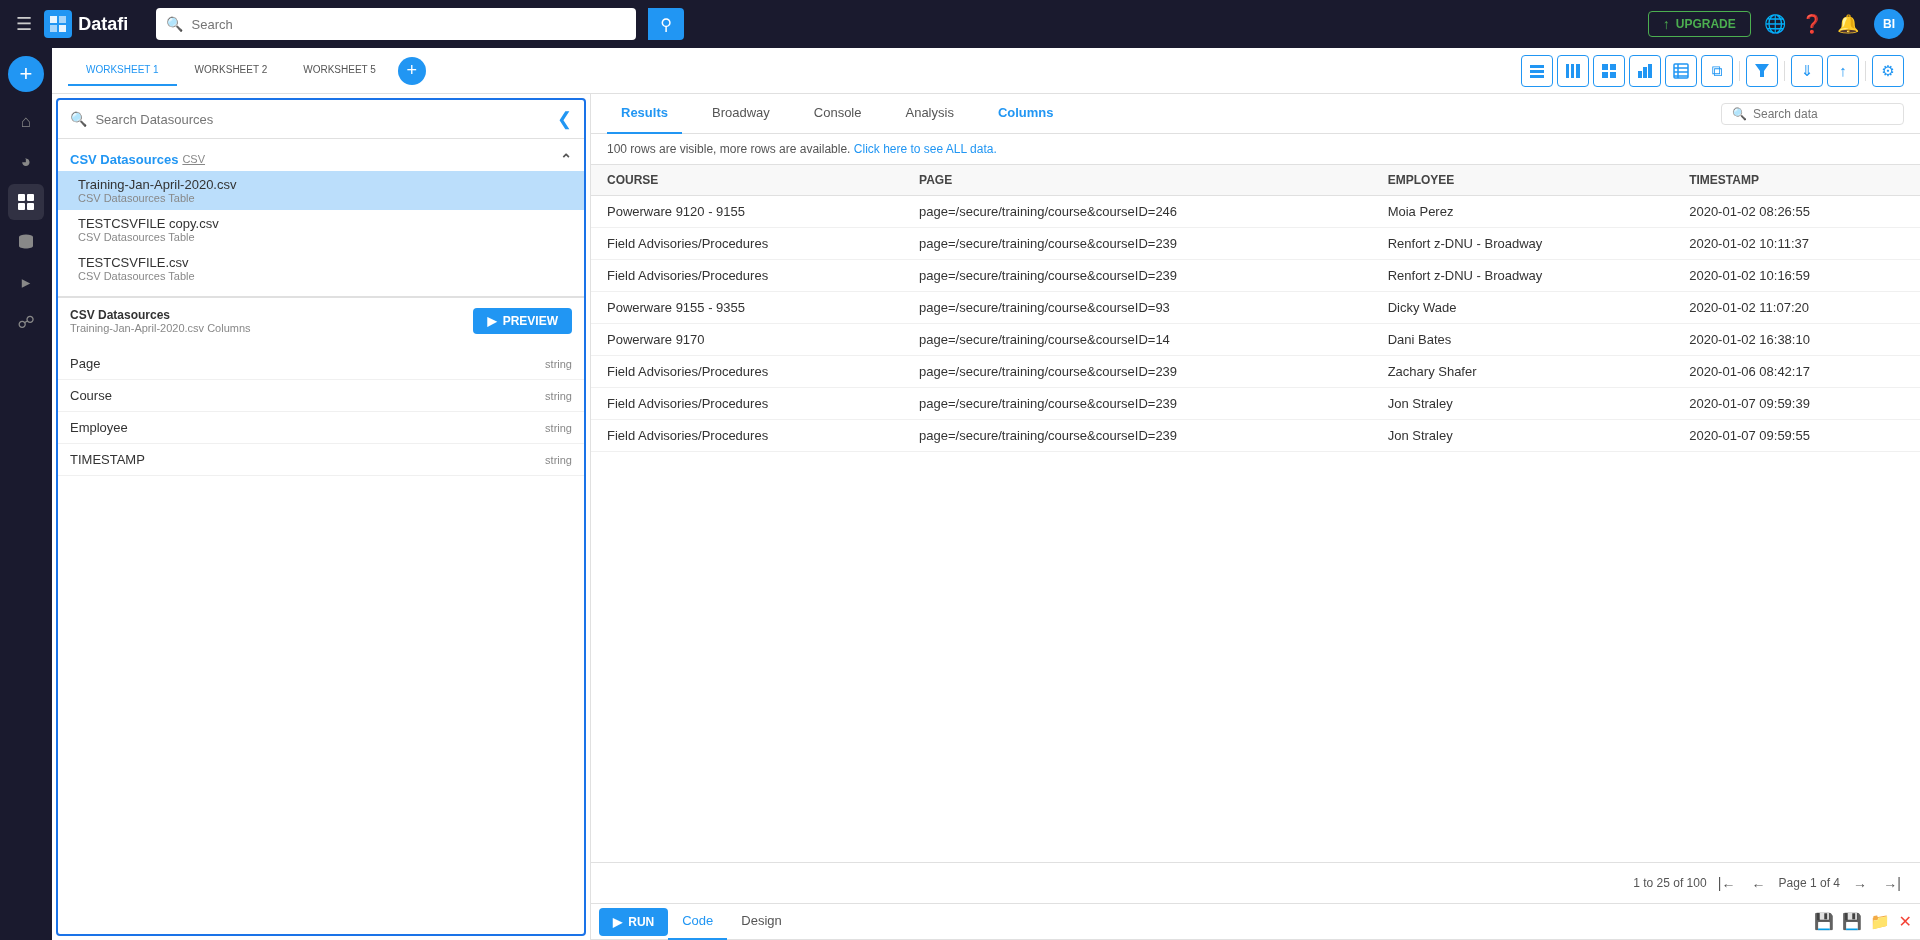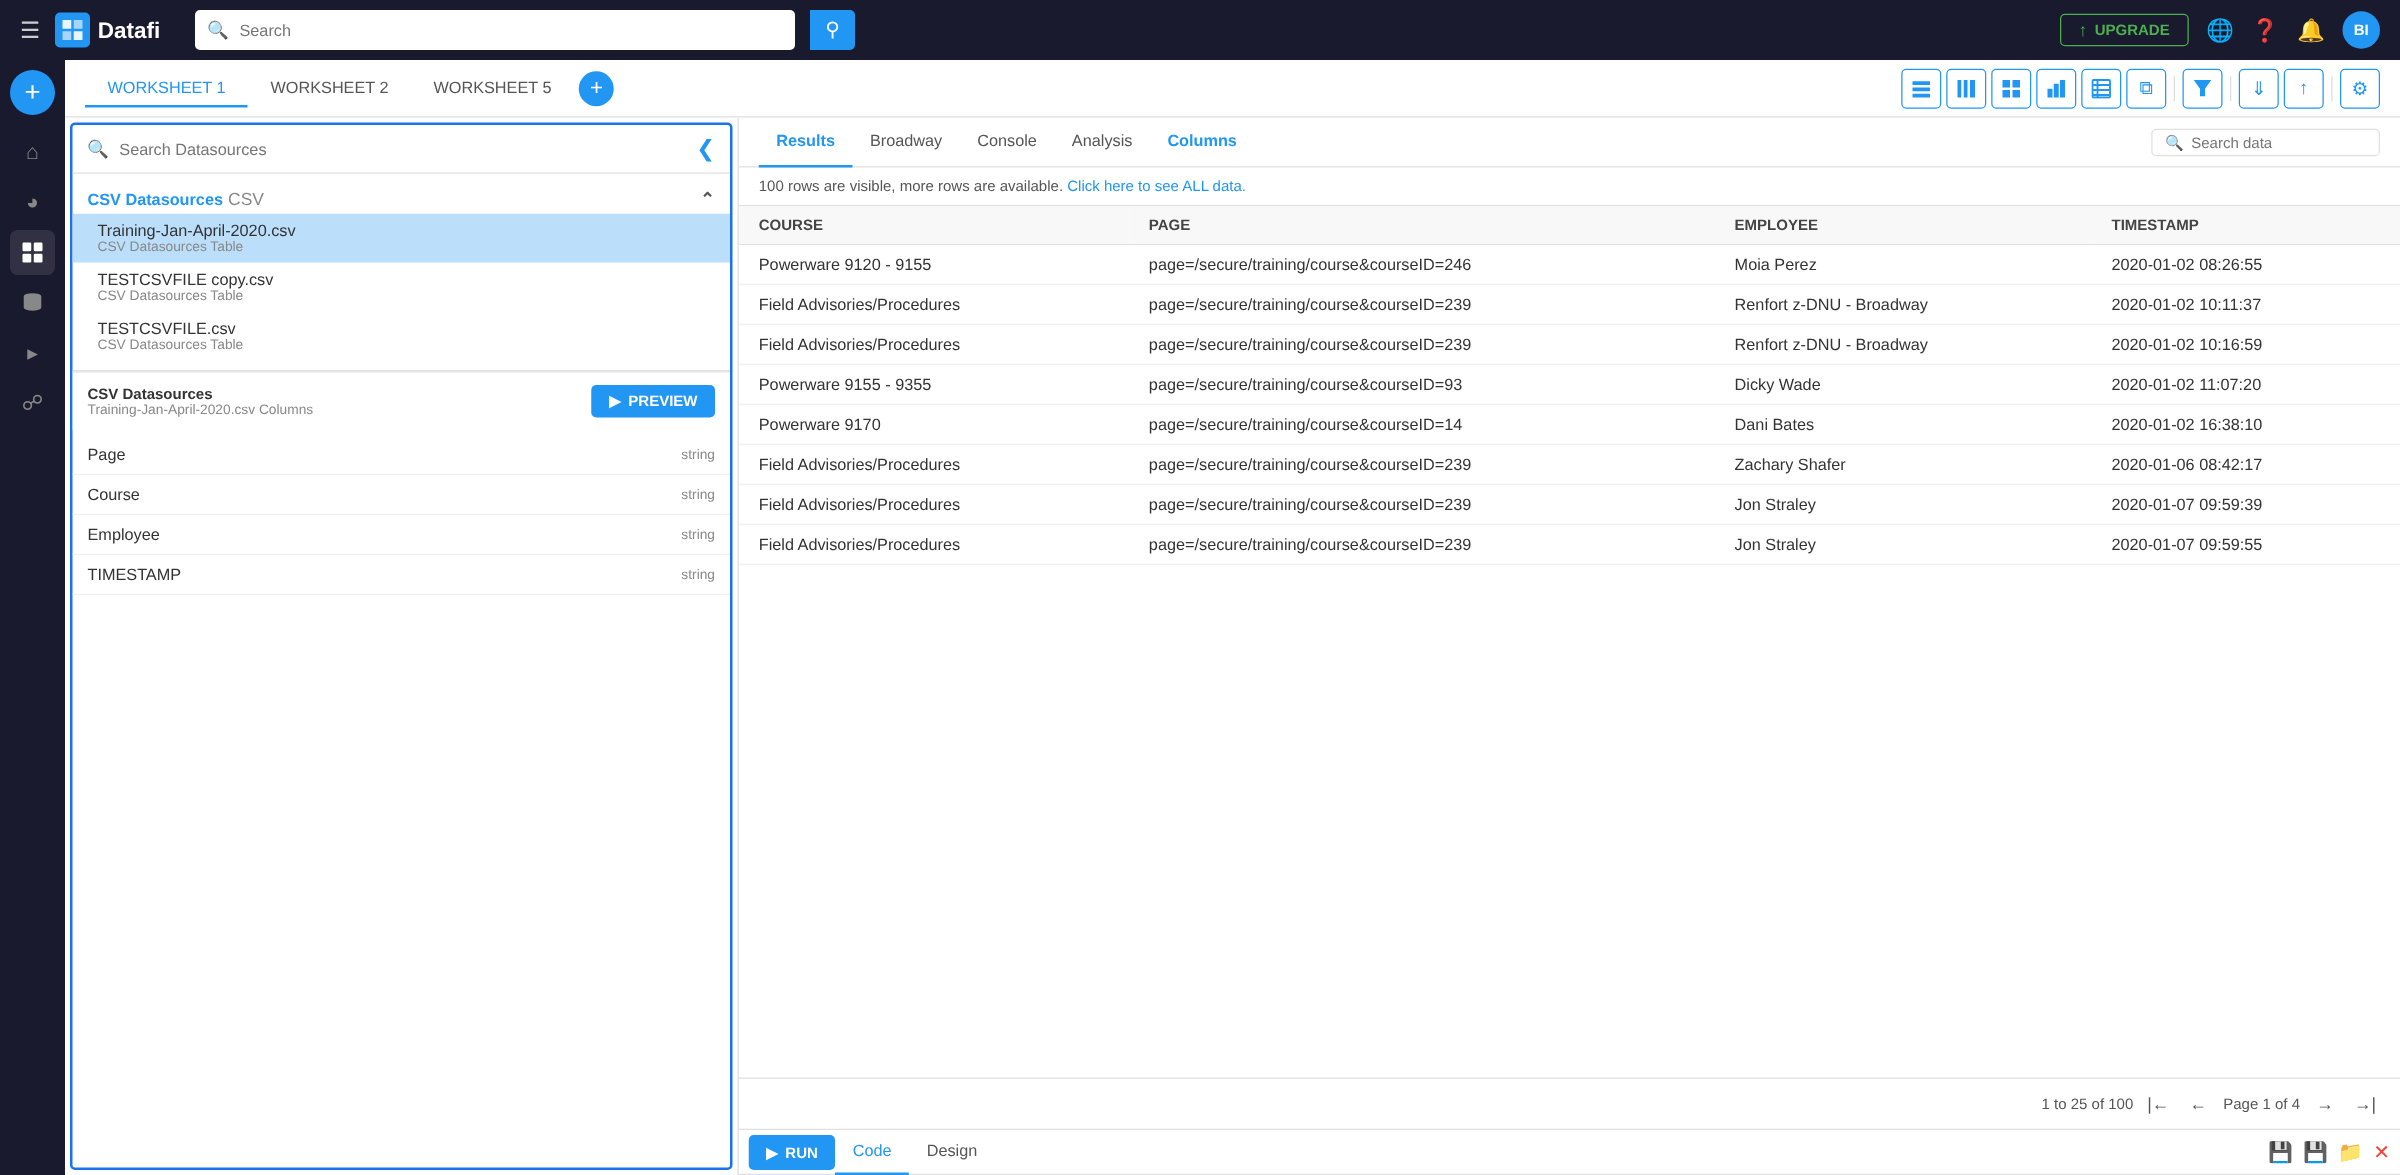--- a/index.html
+++ b/index.html
@@ -56,21 +56,21 @@
     .content-area { flex: 1; display: flex; flex-direction: column; overflow: hidden; background: #fff; }
 
     
     .worksheet-tabs {
       display: flex; align-items: center; padding: 0 16px;
       border-bottom: 1px solid #e0e0e0; height: 46px; flex-shrink: 0; gap: 0;
       background: #fff;
     }
     .worksheet-tab {
       padding: 0 18px; height: 30px; display: flex; align-items: center;
-      cursor: pointer; font-size: 13px; color: #555; border-bottom: 2px solid transparent;
+      cursor: pointer; font-size: 10px; color: #555; border-bottom: 2px solid transparent;
       font-weight: 500; white-space: nowrap;
     }
     .worksheet-tab.active { color: #2196f3; border-bottom-color: #2196f3; }
     .worksheet-tab-add {
       width: 28px; height: 28px; border-radius: 50%; border: none; background: #2196f3;
       color: #fff; font-size: 18px; cursor: pointer; display: flex; align-items: center; justify-content: center;
       margin-left: 4px;
     }
     .toolbar-right {
       margin-left: auto; display: flex; align-items: center; gap: 4px;
@@ -96,21 +96,21 @@
     }
     .datasource-search input { flex: 1; border: none; outline: none; font-size: 13px; color: #555; }
     .datasource-search .search-icon { color: #888; font-size: 14px; }
     .collapse-btn { color: #2196f3; font-size: 18px; cursor: pointer; margin-left: auto; }
 
     .datasource-group { padding: 8px 0; border-bottom: 1px solid #e0e0e0; }
     .datasource-group-header {
       display: flex; align-items: center; padding: 4px 12px;
       font-size: 13px; font-weight: 600; color: #2196f3; cursor: pointer;
     }
-    .datasource-group-header .group-type { font-size: 14px; color: #888; font-weight: 400; margin-left: 4px; }
+    .datasource-group-header .group-type { font-size: 11px; color: #888; font-weight: 400; margin-left: 4px; text-decoration: underline; }
     .datasource-group-header .chevron { margin-left: auto; color: #555; font-size: 14px; }
 
     .datasource-item {
       padding: 6px 12px 6px 20px; cursor: pointer;
     }
     .datasource-item.selected { background: #bbdefb; }
     .datasource-item .item-name { font-size: 13px; font-weight: 500; color: #333; }
     .datasource-item .item-type { font-size: 11px; color: #888; }
 
     
@@ -134,21 +134,21 @@
       border-bottom: 1px solid #f0f0f0; font-size: 13px; color: #333;
     }
     .field-item .field-type { margin-left: auto; font-size: 11px; color: #888; }
 
     
     .right-panel { flex: 1; display: flex; flex-direction: column; overflow: hidden; border-left: 1px solid #e0e0e0; }
 
     
     .result-tabs {
       display: flex; align-items: center; padding: 0 16px;
-      border-bottom: 1px solid #e0e0e0; height: 40px; gap: 0; flex-shrink: 0;
+      border-bottom: 1px solid #e0e0e0; height: 40px; gap: 16px; flex-shrink: 0;
     }
     .result-tab {
       padding: 0 14px; height: 40px; display: flex; align-items: center;
       cursor: pointer; font-size: 13px; color: #555; border-bottom: 2px solid transparent;
     }
     .result-tab.active { color: #2196f3; border-bottom-color: #2196f3; font-weight: 600; }
     .result-tab-search {
       margin-left: auto; display: flex; align-items: center; gap: 6px;
       border: 1px solid #e0e0e0; border-radius: 4px; padding: 3px 10px;
     }

